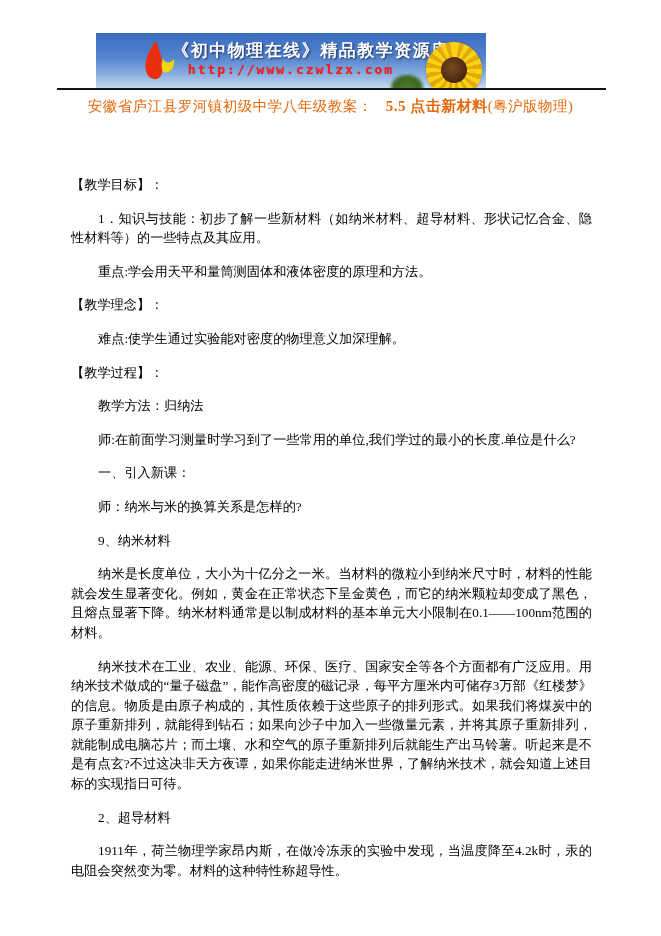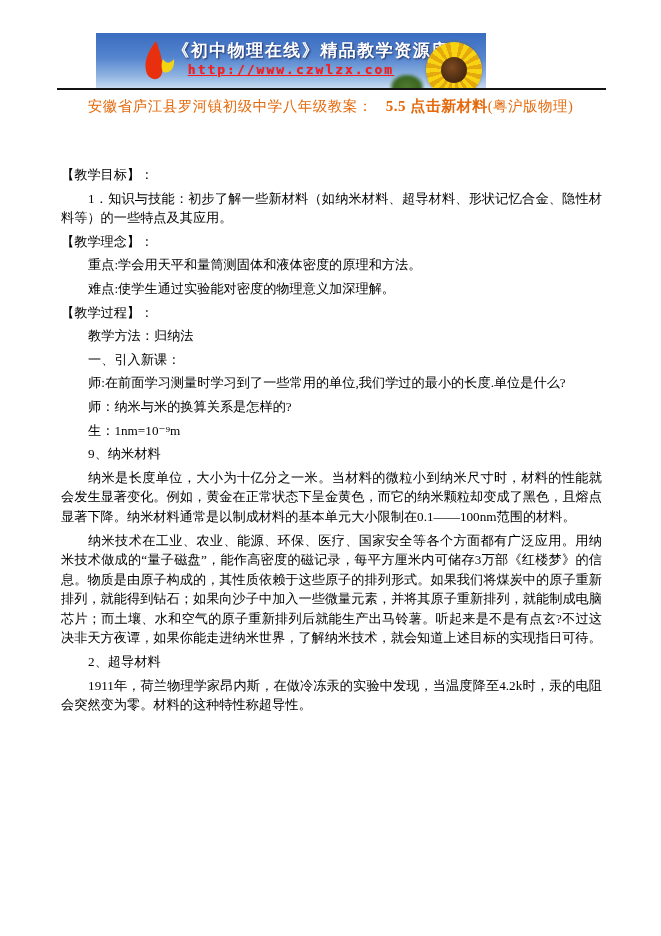--- a/index.html
+++ b/index.html
@@ -22,21 +22,20 @@
     color:#ffffff; font-weight:bold; font-size:17px; letter-spacing:1.5px;
     text-shadow:1px 1px 2px rgba(0,0,40,.65);
     white-space:nowrap;
   }
   .banner-url {
     position:absolute; top:29px; left:40px; right:40px; text-align:center;
     font-family:"DejaVu Sans Mono","Liberation Mono",monospace;
     font-weight:bold; font-size:13px; letter-spacing:2px; color:#ff1a1a;
     text-shadow:0 0 1px rgba(120,0,0,.4);
     white-space:nowrap;
-    text-decoration:underline;
   }
   .foliage {
     position:absolute; right:62px; bottom:-8px; width:34px; height:22px;
     background:radial-gradient(ellipse at 50% 60%, #4e7d2e 0%, #3a6620 55%, rgba(58,102,32,0) 75%);
     filter:blur(1px);
   }
   .sunflower { position:absolute; right:4px; bottom:-10px; width:56px; height:56px; }
   .sunflower .petals {
     position:absolute; inset:0; border-radius:50%;
     background:repeating-conic-gradient(#f7d312 0deg 11deg, #e4a90c 11deg 22deg);
@@ -55,21 +54,21 @@
     position:absolute; left:0; top:97px; width:100%; text-align:center;
     font-size:14.5px; font-weight:normal; letter-spacing:.5px;
   }
   .doc-title .emph { font-weight:bold; font-size:15px;margin-left:13px; }
 
   
   .body-text {
     position:absolute; left:57px; top:161px; width:549px;
     font-size:13.2px; line-height:19.6px; text-align:justify;
   }
-  .para { margin:4px; }
+  .para { margin:14px; }
   .para.indent { text-indent:2.05em; }
 
   
   .footer {
     position:absolute; left:57px; top:857px; width:552px;
     font-size:10px; line-height:16px; text-align:justify; color:#000;
   }
 </style>
 </head>
 <body>
@@ -90,29 +89,28 @@
     </div>
   </div>
 
   <div class="rule"></div>
 
   <div class="doc-title" style="color: rgb(229, 105, 11);"><span>安徽省庐江县罗河镇初级中学八年级教案：</span><span class="emph">5.5 点击新材料</span><span>(粤沪版物理)</span></div>
 
   <div class="body-text">
       <div class="para">【教学目标】：</div>
       <div class="para indent">1．知识与技能：初步了解一些新材料（如纳米材料、超导材料、形状记忆合金、隐性材料等）的一些特点及其应用。</div>
+      <div class="para indent">重点:学会用天平和量筒测固体和液体密度的原理和方法。</div>
       <div class="para">【教学理念】：</div>
-      <div class="para indent">重点:学会用天平和量筒测固体和液体密度的原理和方法。</div>
       <div class="para indent">难点:使学生通过实验能对密度的物理意义加深理解。</div>
       <div class="para">【教学过程】：</div>
       <div class="para indent">教学方法：归纳法</div>
+      <div class="para indent">师:在前面学习测量时学习到了一些常用的单位,我们学过的最小的长度.单位是什么?</div>
       <div class="para indent">一、引入新课：</div>
-      <div class="para indent">师:在前面学习测量时学习到了一些常用的单位,我们学过的最小的长度.单位是什么?</div>
       <div class="para indent">师：纳米与米的换算关系是怎样的?</div>
-      <div class="para indent">生：1nm=10⁻⁹m</div>
       <div class="para indent">9、纳米材料</div>
       <div class="para indent">纳米是长度单位，大小为十亿分之一米。当材料的微粒小到纳米尺寸时，材料的性能就会发生显著变化。例如，黄金在正常状态下呈金黄色，而它的纳米颗粒却变成了黑色，且熔点显著下降。纳米材料通常是以制成材料的基本单元大小限制在0.1——100nm范围的材料。</div>
       <div class="para indent">纳米技术在工业、农业、能源、环保、医疗、国家安全等各个方面都有广泛应用。用纳米技术做成的“量子磁盘”，能作高密度的磁记录，每平方厘米内可储存3万部《红楼梦》的信息。物质是由原子构成的，其性质依赖于这些原子的排列形式。如果我们将煤炭中的原子重新排列，就能得到钻石；如果向沙子中加入一些微量元素，并将其原子重新排列，就能制成电脑芯片；而土壤、水和空气的原子重新排列后就能生产出马铃薯。听起来是不是有点玄?不过这决非天方夜谭，如果你能走进纳米世界，了解纳米技术，就会知道上述目标的实现指日可待。</div>
       <div class="para indent">2、超导材料</div>
       <div class="para indent">1911年，荷兰物理学家昂内斯，在做冷冻汞的实验中发现，当温度降至4.2k时，汞的电阻会突然变为零。材料的这种特性称超导性。</div>
     </div>
 
 
 </div>
 

